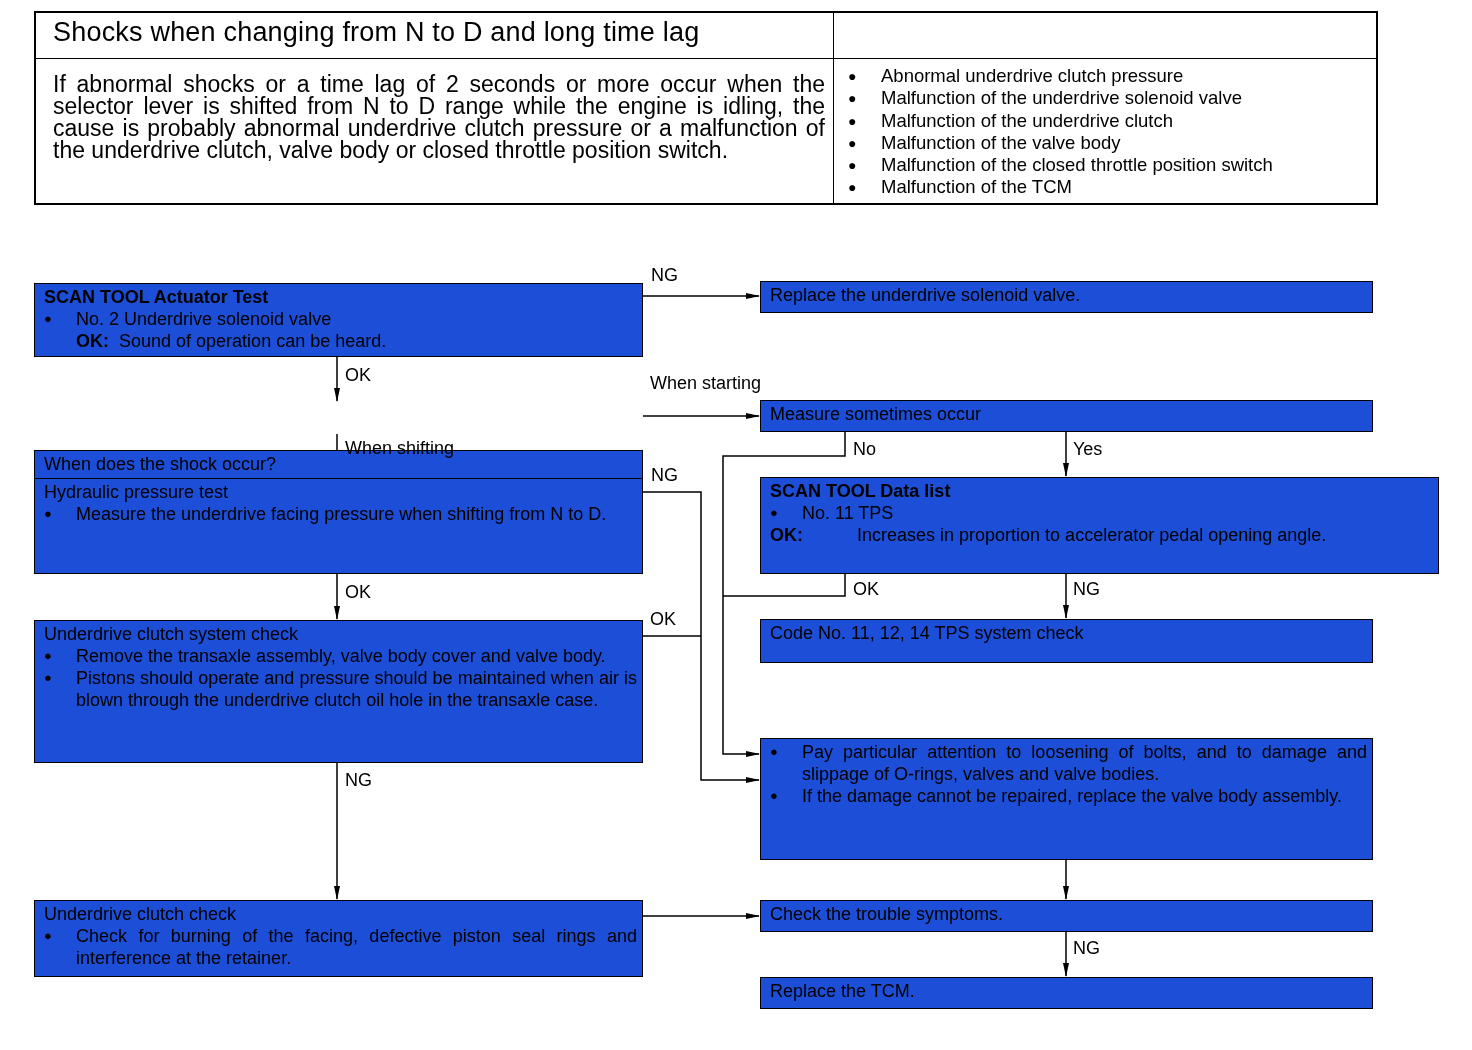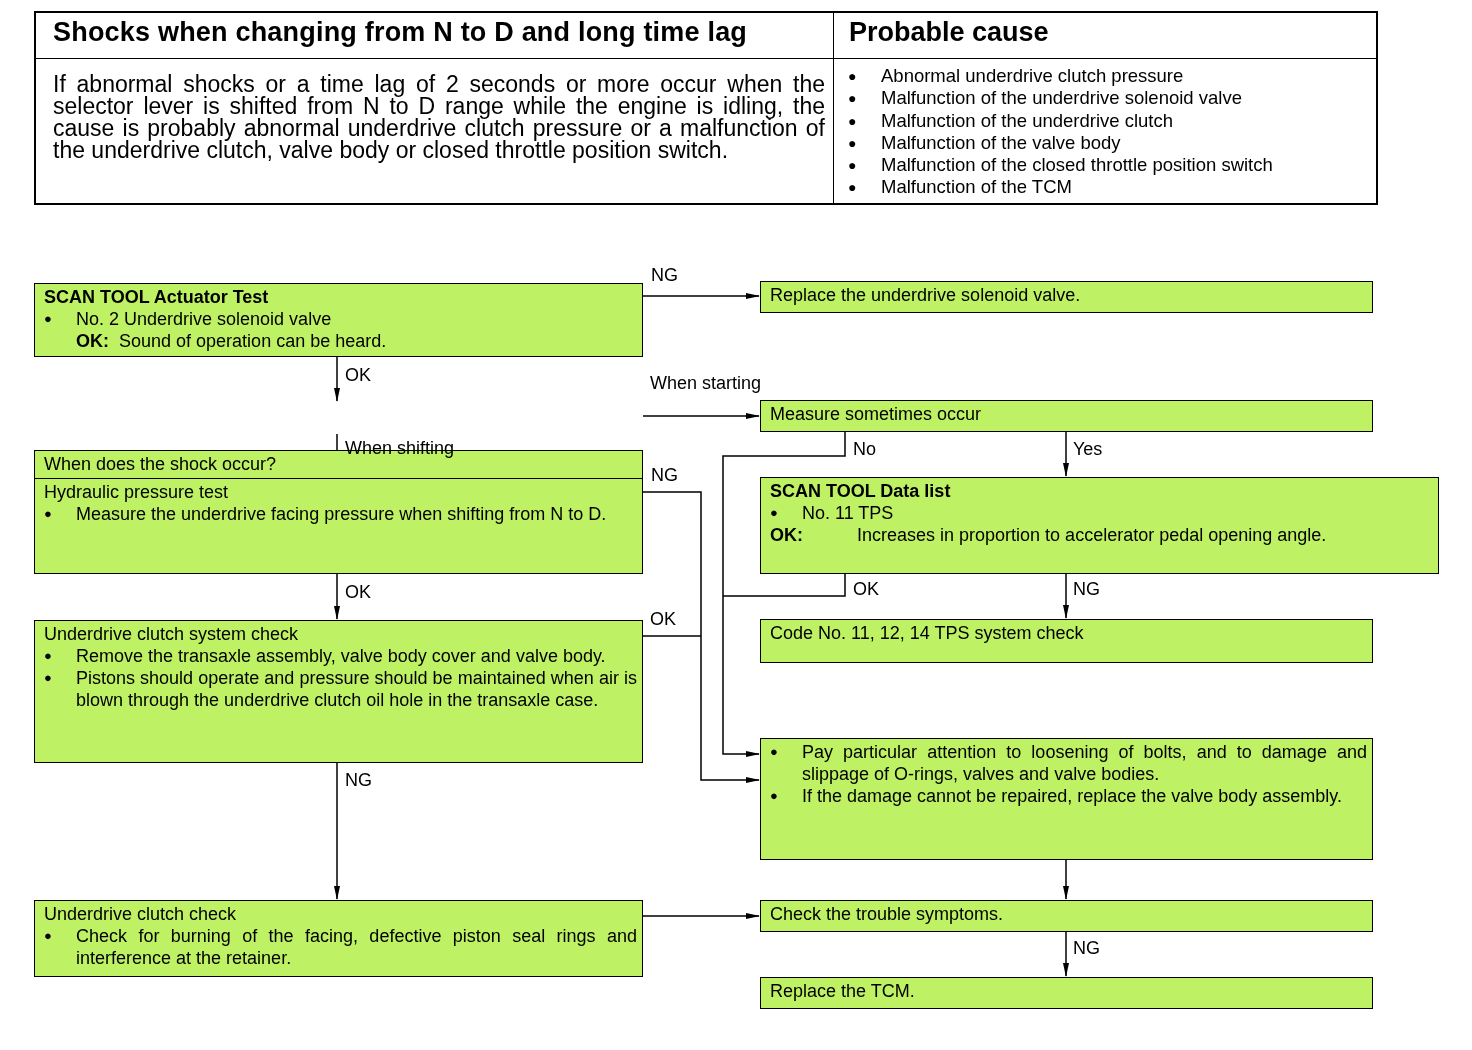--- a/index.html
+++ b/index.html
@@ -3,29 +3,29 @@
 <meta charset="utf-8">
 <style>
   html, body { margin: 0; padding: 0; background: #ffffff; }
   body { width: 1472px; height: 1050px; position: relative; overflow: hidden;
          font-family: "Liberation Sans", sans-serif; color: #000; }
   .abs { position: absolute; }
   
   .tbl { left: 34px; top: 11px; width: 1344px; height: 194px; border: 2px solid #000; box-sizing: border-box; }
   .tbl .hdr-row { position: absolute; left: 0; top: 0; right: 0; height: 45px; border-bottom: 1.5px solid #000; }
   .tbl .vdiv { position: absolute; left: 797px; top: 0; bottom: 0; border-left: 1.5px solid #000; }
-  .tbl .h1 { position: absolute; left: 17px; top: 4px; font-size: 27px; font-weight: bold; letter-spacing: 0.2px; }
+  .tbl .h1 { position: absolute; left: 17px; top: 4px; font-size: 27px; font-weight: normal; letter-spacing: 0.2px; }
   .tbl .h2 { position: absolute; left: 813px; top: 4px; font-size: 27px; font-weight: bold; }
   .tbl .desc { position: absolute; left: 17px; top: 60px; width: 772px; font-size: 23px; line-height: 22px; text-align: justify; }
   .tbl .causes { position: absolute; left: 812px; top: 52px; font-size: 18.5px; line-height: 22.3px; margin: 0; padding: 0; list-style: none; }
   .tbl .causes li { position: relative; padding-left: 33px; }
   .tbl .causes li::before { content: "\25CF"; position: absolute; left: 0; top: 0; font-size: 14px; }
 
   
-  .box { position: absolute; border: 1.5px solid #000; box-sizing: border-box; font-size: 18px; line-height: 22px; padding: 2px 5px 0 9px; background: #bef264; }
+  .box { position: absolute; border: 1.5px solid #000; box-sizing: border-box; font-size: 18px; line-height: 22px; padding: 2px 5px 0 9px; background: #1d4ed8; }
   .box .title-b { font-weight: bold; display: block; }
   .box .title { display: block; }
   .box .bl { position: relative; padding-left: 32px; text-align: justify; display: block; }
   .box .bl::before { content: "\25CF"; position: absolute; left: 0; top: 0; font-size: 13px; }
   .box .ok { display: block; padding-left: 32px; }
   .box .ok b { font-weight: bold; }
   .box .okhang { display: block; padding-left: 32px; position: relative; }
   .box .okhang .okl { position: absolute; left: 32px; top: 0; font-weight: bold; }
   .box .okhang .okt { display: block; padding-left: 54px; text-align: justify; }
 
@@ -33,21 +33,20 @@
 
   svg.lines { position: absolute; left: 0; top: 0; }
 </style>
 </head>
 <body>
 
 <div class="abs tbl">
   <div class="hdr-row"></div>
   <div class="vdiv"></div>
   <div class="h1">Shocks when changing from N to D and long time lag</div>
-  <div class="h2">Probable cause</div>
   <div class="desc">If abnormal shocks or a time lag of 2 seconds or more occur when the selector lever is shifted from N to D range while the engine is idling, the cause is probably abnormal underdrive clutch pressure or a malfunction of the underdrive clutch, valve body or closed throttle position switch.</div>
   <ul class="causes">
     <li>Abnormal underdrive clutch pressure</li>
     <li>Malfunction of the underdrive solenoid valve</li>
     <li>Malfunction of the underdrive clutch</li>
     <li>Malfunction of the valve body</li>
     <li>Malfunction of the closed throttle position switch</li>
     <li>Malfunction of the TCM</li>
   </ul>
 </div>

